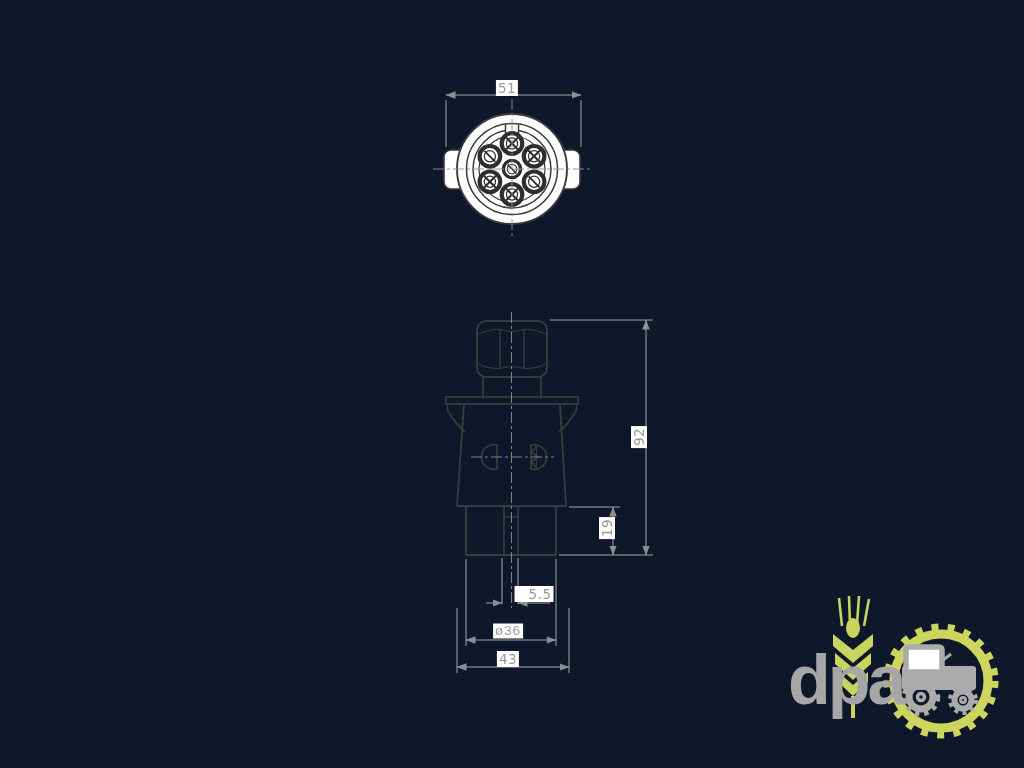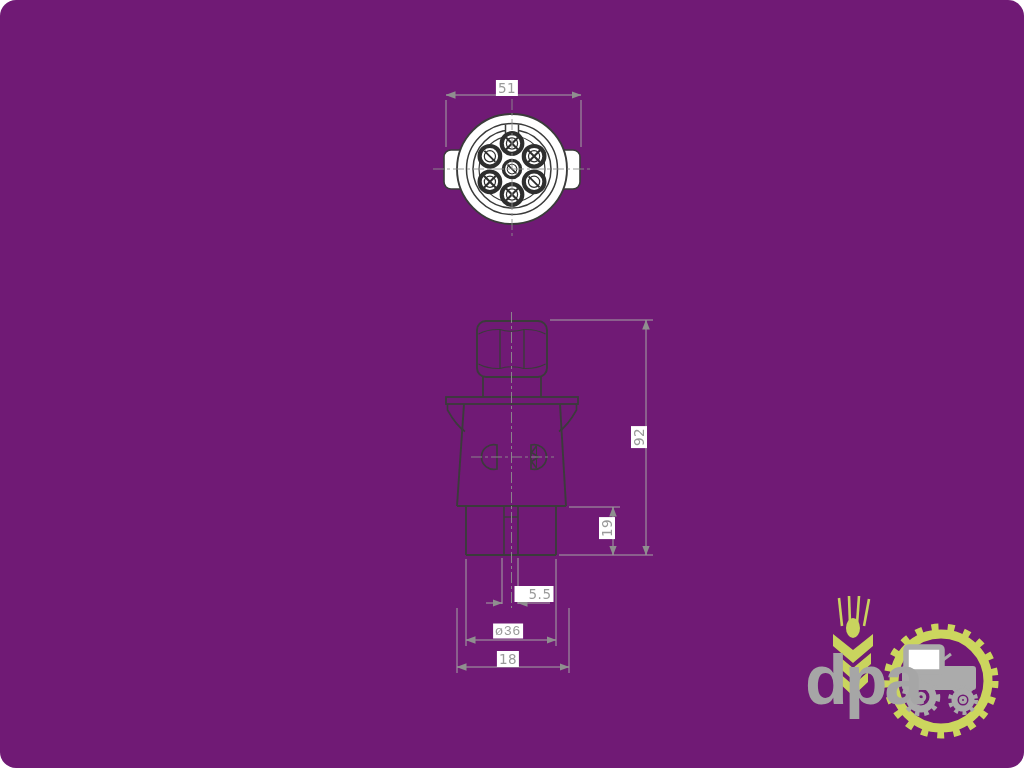--- a/index.html
+++ b/index.html
@@ -1,33 +1,31 @@
 <!DOCTYPE html>
 <html><head>
 <meta charset="utf-8">
 <style>
   html,body{margin:0;padding:0;background:#ffffff;}
   #stage{
-    position:relative;width:1024px;height:768px;background:#701a75;overflow:hidden;
+    position:relative;width:1024px;height:768px;background:#0f172a;overflow:hidden;
     font-family:"DejaVu Sans","Liberation Sans",sans-serif;
-    border-radius:16px;
   }
   #drawing-svg{position:absolute;left:0;top:0;}
   .dim-label{
     position:absolute;color:#9a9a9a;font-size:13.5px;letter-spacing:0.5px;
     transform:translate(-50%,-50%);white-space:nowrap;background:#fff;padding:0 2px;
     font-family:"DejaVu Sans","Liberation Sans",sans-serif;
   }
   .dim-label.vertical{transform:translate(-50%,-50%) rotate(-90deg);}
   #logo{position:absolute;left:778px;top:588px;width:240px;height:170px;}
   #logo-text{
     position:absolute;left:10px;top:57px;color:#a6a6a6;font-weight:bold;
     font-size:70px;line-height:1;letter-spacing:-3px;
     font-family:"Liberation Sans",sans-serif;
-    margin-left:17px;
   }
   #logo-art{position:absolute;left:0;top:0;}
 </style>
 </head>
 <body>
 
 <div id="stage">
 
   <svg id="drawing-svg" width="1024" height="768" viewBox="0 0 1024 768">
     <defs>
@@ -169,21 +167,21 @@
       <line x1="569" y1="608" x2="569" y2="673"></line>
       <line x1="457" y1="667" x2="569" y2="667" marker-start="url(#arr)" marker-end="url(#arr)"></line>
     </g>
   </svg>
 
   <span class="dim-label" style="left:507px;top:88px;">51</span>
   <span class="dim-label vertical" style="left:639px;top:437px;">92</span>
   <span class="dim-label vertical" style="left:607px;top:528px;">19</span>
   <span class="dim-label" style="left:534px;top:594px;padding-left:14px;">5.5</span>
   <span class="dim-label" style="left:508px;top:631px;font-family:Liberation Mono, monospace;">ø36</span>
-  <span class="dim-label" style="left:508px;top:659px;">18</span>
+  <span class="dim-label" style="left:508px;top:659px;">43</span>
 
   <div id="logo">
     <svg id="logo-art" width="240" height="170" viewBox="0 0 240 170">
 
       <g fill="none" stroke="#ccd65e">
         <circle cx="163" cy="93" r="54" stroke-width="7" stroke-dasharray="7 9.3"></circle>
         <circle cx="163" cy="93" r="47" stroke-width="9"></circle>
       </g>
 
       <g>

